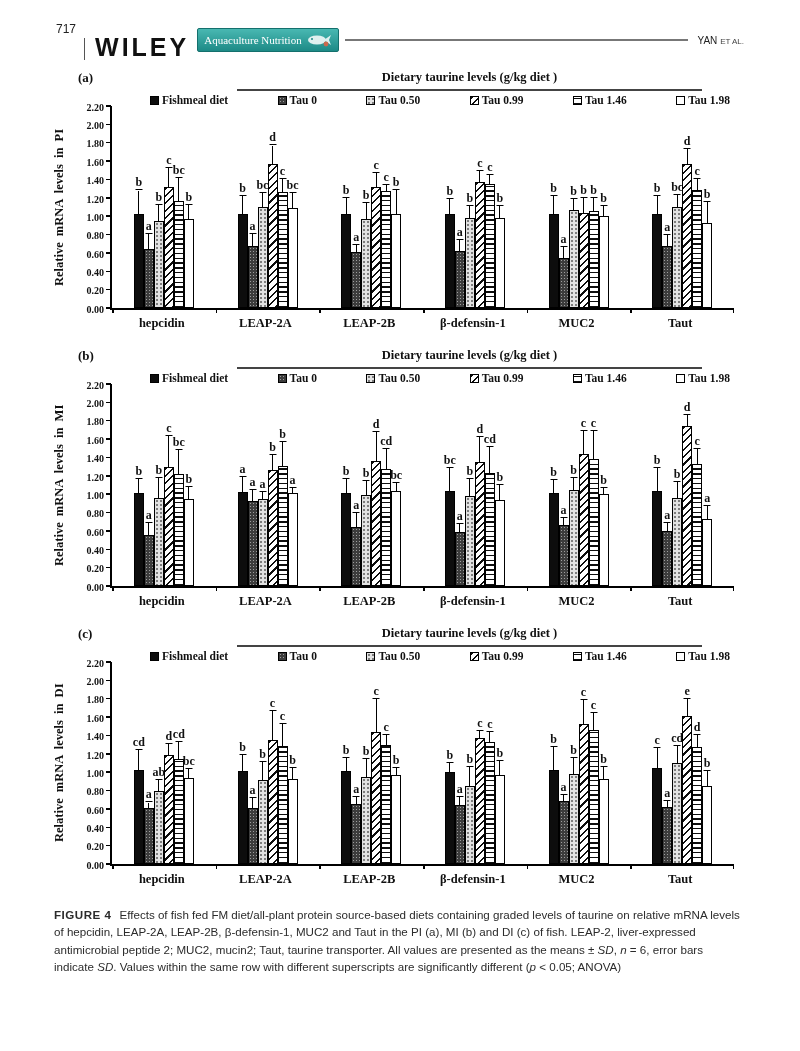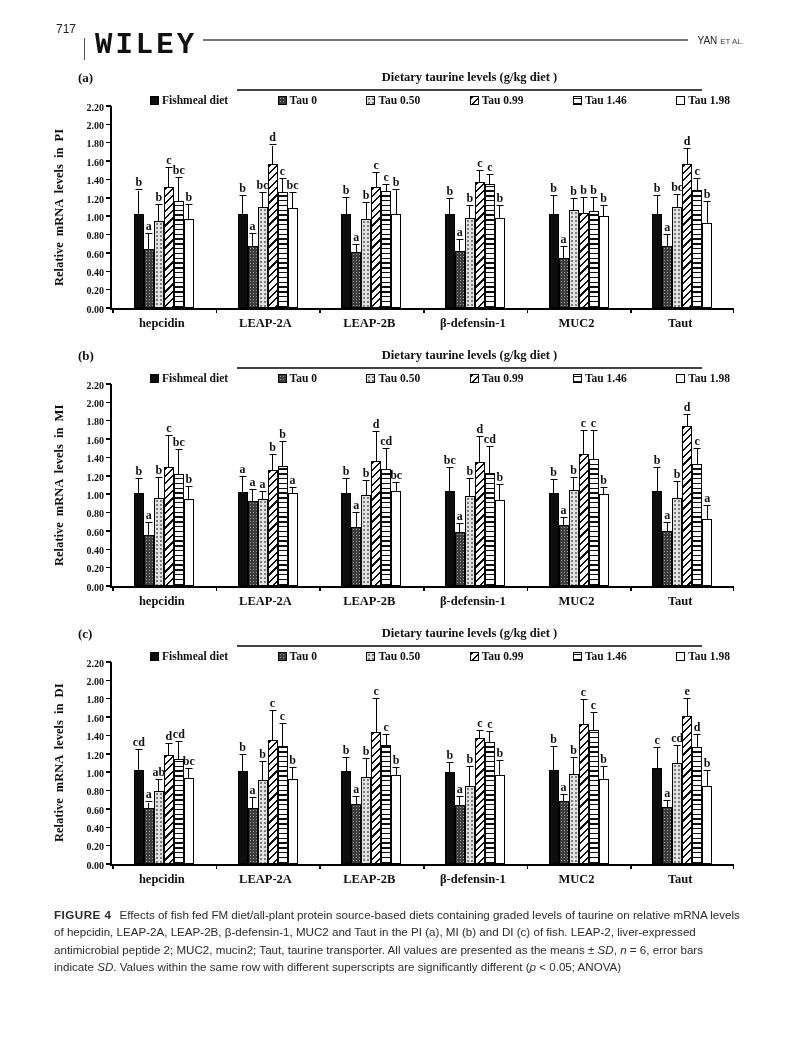--- a/index.html
+++ b/index.html
@@ -3,21 +3,21 @@
 <meta charset="utf-8">
 <style>
   html,body{margin:0;padding:0;}
   body{width:800px;height:1051px;background:#fff;overflow:hidden;
        font-family:"Liberation Serif", serif;color:#111;}
 
   
   .header{display:flex;align-items:center;padding:20px 56px 0 56px;height:40px;}
   .page-num{font-family:"Liberation Sans",sans-serif;font-size:12px;color:#222;align-self:flex-start;margin-top:2px;}
   .vbar{width:1px;height:22px;background:#555;margin:0 10px 0 8px;align-self:flex-end;}
-  .wiley{font-family:Liberation Mono, monospace;font-weight:bold;font-size:29px;letter-spacing:3px;align-self:flex-end;line-height:1;}
+  .wiley{font-family:Liberation Sans, sans-serif;font-weight:bold;font-size:25px;letter-spacing:3px;align-self:flex-end;line-height:1;}
   .badge{margin-left:8px;display:flex;align-items:center;gap:4px;
          background:linear-gradient(#49b8b2,#1d8a86);border:1px solid #14706d;
          color:#fff;font-size:11px;padding:4px 6px;border-radius:2px;white-space:nowrap;}
   .badge svg{display:block;}
   .hrule{flex:1;height:2px;background:#777;margin-left:6px;}
   .running-head{margin-left:10px;font-family:"Liberation Sans",sans-serif;font-size:10px;color:#222;white-space:nowrap;}
   .running-head .etal{font-size:8px;text-transform:uppercase;color:#444;}
 
   
   .figure-area{margin-top:10px;}
@@ -66,20 +66,29 @@
   .caption .cap-label{font-weight:bold;letter-spacing:0.5px;margin-right:8px;}
   .caption .it{font-style:italic;}
 </style>
 </head>
 <body>
 
 <div class="header">
   <div class="page-num">717</div>
   <div class="vbar"></div>
   <div class="wiley">WILEY</div>
+  <div class="badge">
+    <span>Aquaculture Nutrition</span>
+    <svg width="26" height="14" viewBox="0 0 26 14">
+      <ellipse cx="11" cy="7" rx="9" ry="4.5" fill="#dff0ef"></ellipse>
+      <polygon points="18,7 25,2 23,7 25,12" fill="#dff0ef"></polygon>
+      <circle cx="6" cy="6" r="1" fill="#1d8a86"></circle>
+      <circle cx="20" cy="11" r="2.4" fill="#c96a4e"></circle>
+    </svg>
+  </div>
   <div class="hrule"></div>
   <div class="running-head">
     <span>YAN</span>
     <span class="etal">et al.</span>
   </div>
 </div>
 
 <div class="figure-area">
   <div class="panel">
     <div class="panel-label">(a)</div>

